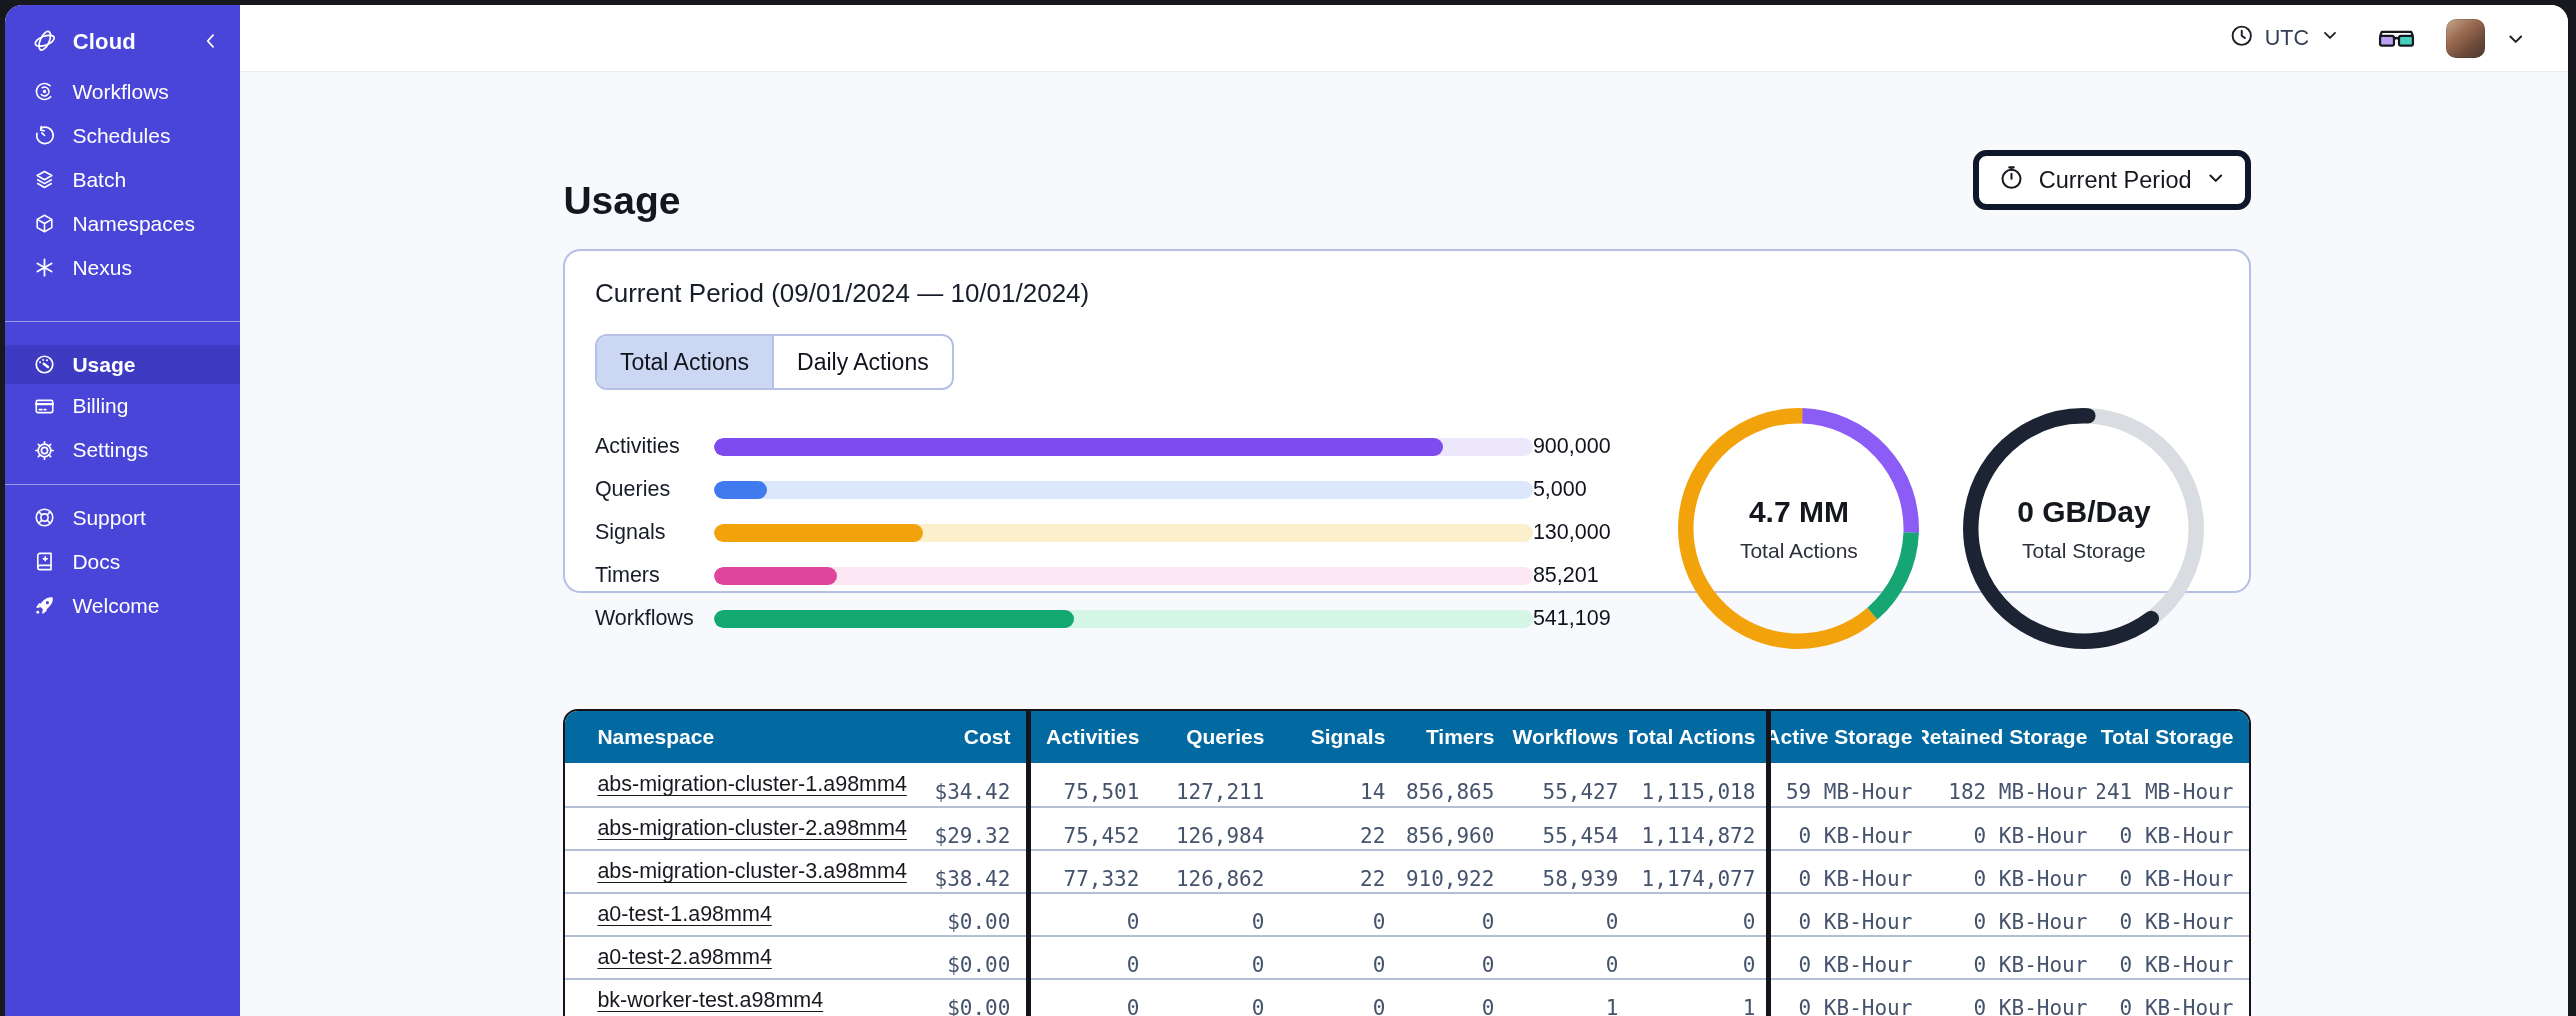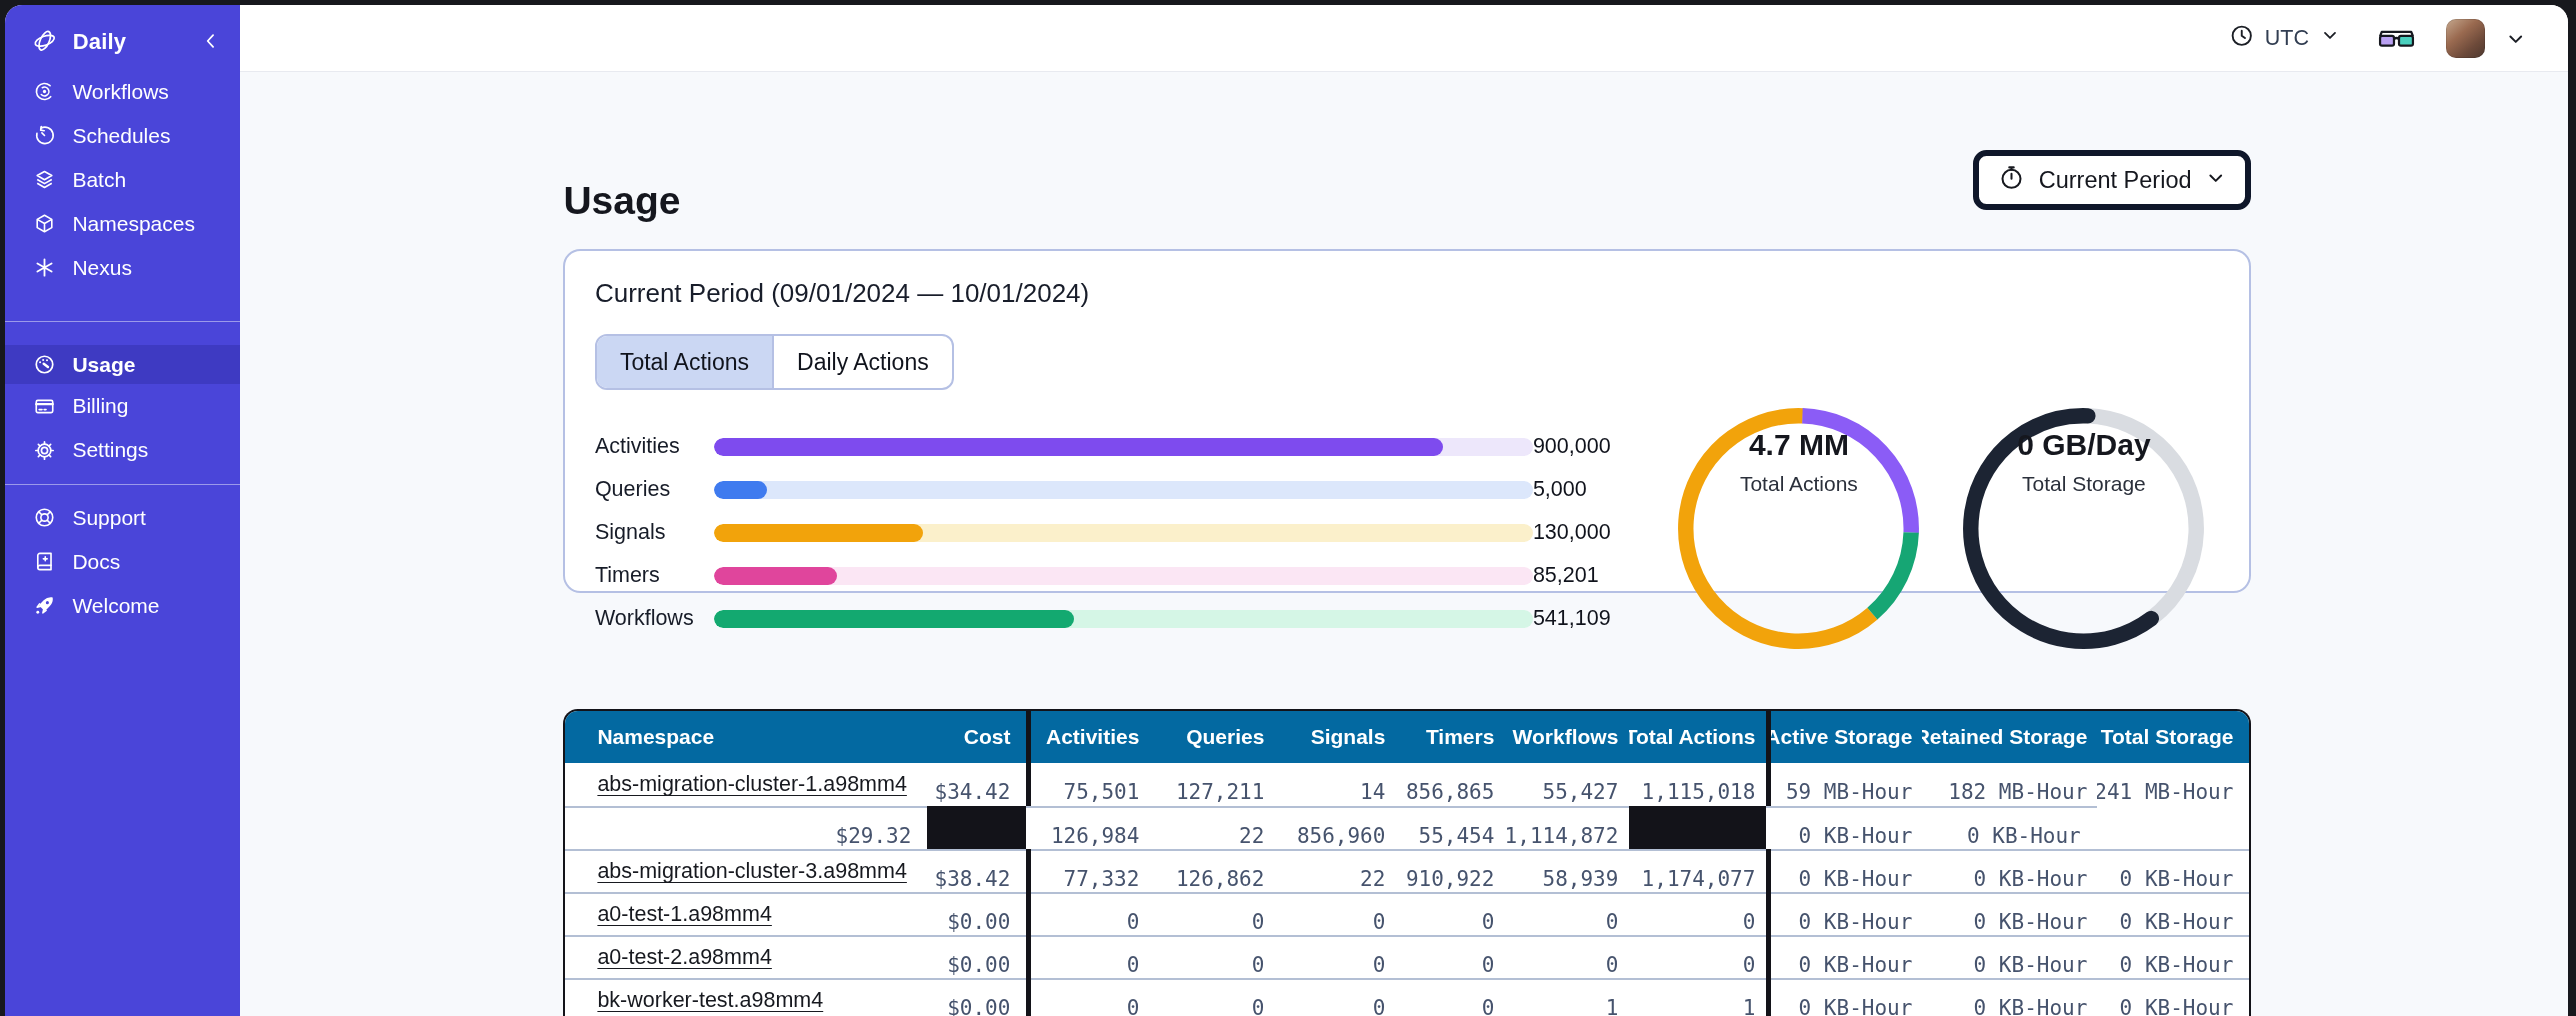--- a/index.html
+++ b/index.html
@@ -50,21 +50,21 @@
   .bars{position:absolute;left:29.5px;top:174px;width:1036px;}
   .bar-row{display:grid;grid-template-columns:119px 819px 97px;align-items:center;height:43px;}
   .bar-label{font-size:21.5px;color:#171c28;}
   .bar-track{height:18px;border-radius:9.4px;position:relative;overflow:hidden;}
   .bar-fill{position:absolute;left:0;top:0;bottom:0;border-radius:9.4px;}
   .bar-value{font-size:21.5px;color:#10131c;}
   .donut{position:absolute;width:255px;height:255px;top:150px;}
   .donut.d0{left:1106px;}
   .donut.d1{left:1391px;}
   .donut svg{position:absolute;inset:0;}
-  .donut-center{position:absolute;inset:27px;display:flex;flex-direction:column;align-items:center;justify-content:flex-start;gap:9.4px;text-align:center;}
+  .donut-center{position:absolute;inset:27px;display:flex;flex-direction:column;align-items:center;justify-content:center;gap:9.4px;text-align:center;}
   .donut-value{font-size:30px;font-weight:700;color:#15171e;}
   .donut-label{font-size:21px;color:#2b303b;}
   
   .table{position:absolute;left:323px;top:637px;width:1688px;box-sizing:border-box;
     border:2.7px solid #131319;border-bottom:none;border-radius:14.8px 14.8px 0 0;overflow:hidden;background:#fff;}
   .t-grid{display:grid;grid-template-columns:362px 99px 4.7px 119px 125px 121px 109px 124px 137px 4.7px 151px 175px 1fr;}
   .t-head{background:#0369a1;color:#fff;height:52px;}
   .t-head .cell{font-size:21px;font-weight:700;}
   .t-row{height:43px;background:#fff;}
   .cell{display:flex;align-items:center;justify-content:flex-end;overflow:hidden;white-space:nowrap;}
@@ -81,21 +81,21 @@
 <div class="app">
 
   <nav class="sidebar">
     <div class="logo-row">
       <span class="ic">
         <svg width="25.5" height="25.5" viewBox="0 0 24 24" fill="none" stroke="#fff" stroke-width="1.6">
           <ellipse cx="12" cy="12" rx="9.4" ry="4.2" transform="rotate(-20 12 12)"></ellipse>
           <ellipse cx="12" cy="12" rx="4.2" ry="9.4" transform="rotate(24 12 12)"></ellipse>
         </svg>
       </span>
-      <span class="logo-text">Daily</span>
+      <span class="logo-text">Cloud</span>
       <span class="ic">
         <svg width="20" height="20" viewBox="0 0 24 24" fill="none" stroke="#fff" stroke-width="2.1" stroke-linecap="round" stroke-linejoin="round">
             <polyline points="14.5,5 8,12 14.5,19"></polyline>
           </svg>
       </span>
     </div>
 
     <div class="nav">
       <div class="nav-item">
         <span class="ic">
@@ -390,20 +390,23 @@
                 <span class="mono">59 MB-Hour</span>
               </div>
               <div class="cell pr14">
                 <span class="mono">182 MB-Hour</span>
               </div>
               <div class="cell pr24">
                 <span class="mono">241 MB-Hour</span>
               </div>
             </div>
             <div class="t-grid t-row">
+              <div class="cell c-ns">
+                <a class="ns-link">abs-migration-cluster-2.a98mm4</a>
+              </div>
               <div class="cell pr24">
                 <span class="mono">$29.32</span>
               </div>
               <div class="cell vdiv"></div>
               <div class="cell pr16">
                 <span class="mono">75,452</span>
               </div>
               <div class="cell pr16">
                 <span class="mono">126,984</span>
               </div>

